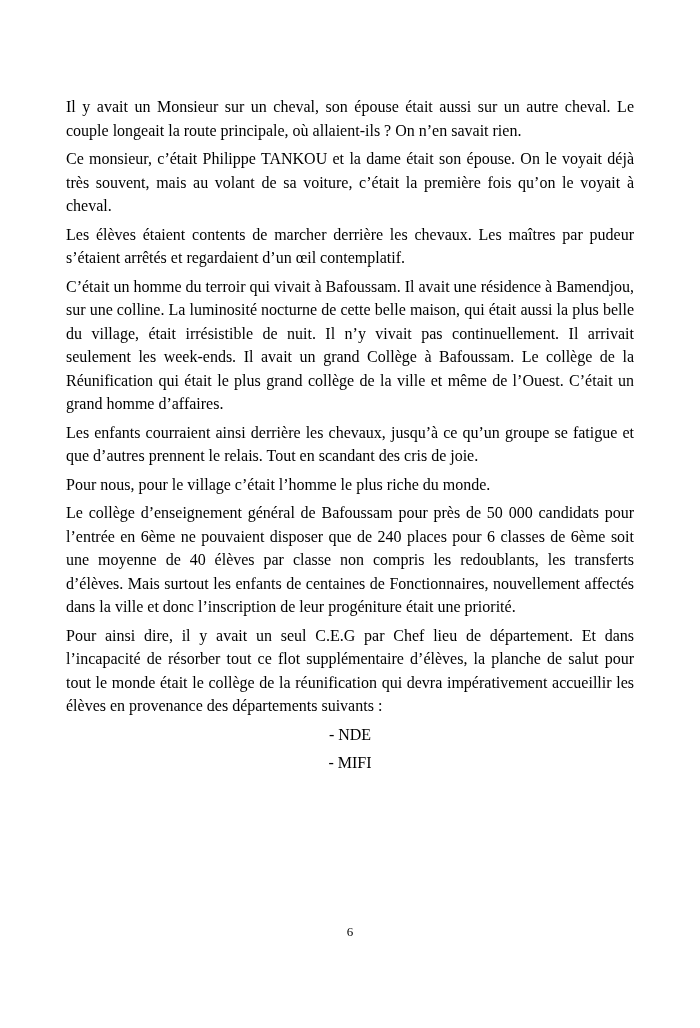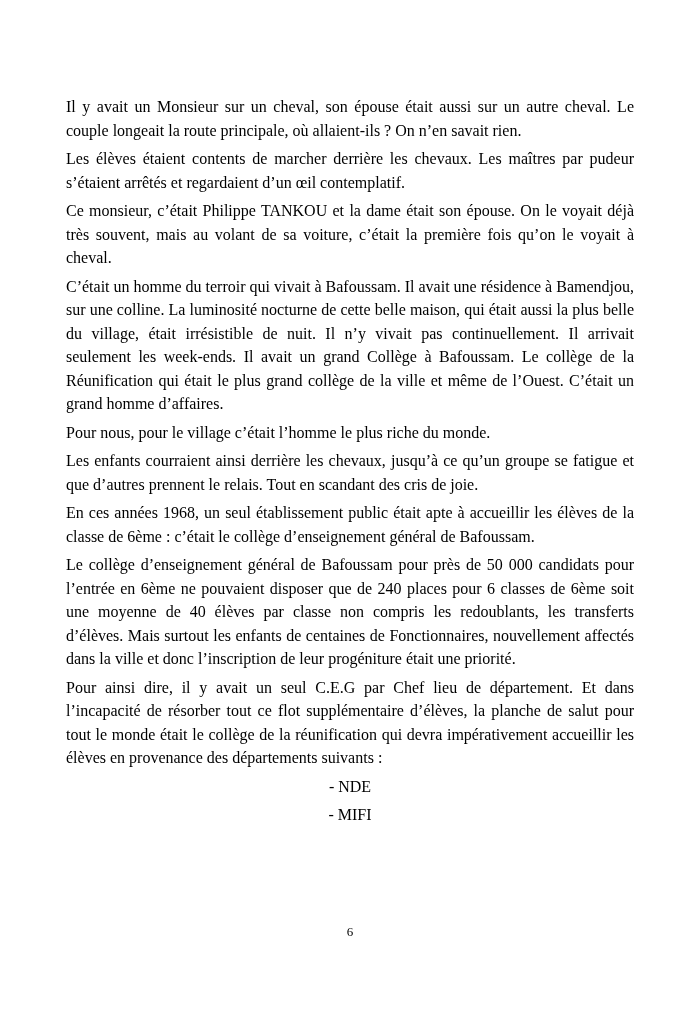--- a/index.html
+++ b/index.html
@@ -45,25 +45,24 @@
     line-height: 15px;
     color: #000000;
   }
 </style>
 </head>
 <body>
 
 <div class="page">
   <div class="content">
     <p>Il y avait un Monsieur sur un cheval, son épouse était aussi sur un autre cheval. Le couple longeait la route principale, où allaient-ils&nbsp;? On n’en savait rien.</p>
+    <p>Ce monsieur, c’était Philippe TANKOU et la dame était son épouse. On le voyait déjà très souvent, mais au volant de sa voiture, c’était la première fois qu’on le voyait à cheval.</p>
     <p>Les élèves étaient contents de marcher derrière les chevaux. Les maîtres par pudeur s’étaient arrêtés et regardaient d’un œil contemplatif.</p>
-    <p>Ce monsieur, c’était Philippe TANKOU et la dame était son épouse. On le voyait déjà très souvent, mais au volant de sa voiture, c’était la première fois qu’on le voyait à cheval.</p>
     <p>C’était un homme du terroir qui vivait à Bafoussam. Il avait une résidence à Bamendjou, sur une colline. La luminosité nocturne de cette belle maison, qui était aussi la plus belle du village, était irrésistible de nuit. Il n’y vivait pas continuellement. Il arrivait seulement les week-ends. Il avait un grand Collège à Bafoussam. Le collège de la Réunification qui était le plus grand collège de la ville et même de l’Ouest. C’était un grand homme d’affaires.</p>
+    <p>Les enfants courraient ainsi derrière les chevaux, jusqu’à ce qu’un groupe se fatigue et que d’autres prennent le relais. Tout en scandant des cris de joie.</p>
     <p>Pour nous, pour le village c’était l’homme le plus riche du monde.</p>
-    <p>Les enfants courraient ainsi derrière les chevaux, jusqu’à ce qu’un groupe se fatigue et que d’autres prennent le relais. Tout en scandant des cris de joie.</p>
-    <p>En ces années 1968, un seul établissement public était apte à accueillir les élèves de la classe de 6ème&nbsp;: c’était le collège d’enseignement général de Bafoussam.</p>
     <p>Le collège d’enseignement général de Bafoussam pour près de 50&nbsp;000 candidats pour l’entrée en 6ème ne pouvaient disposer que de 240 places pour 6 classes de 6ème soit une moyenne de 40 élèves par classe non compris les redoublants, les transferts d’élèves. Mais surtout les enfants de centaines de Fonctionnaires, nouvellement affectés dans la ville et donc l’inscription de leur progéniture était une priorité.</p>
     <p>Pour ainsi dire, il y avait un seul C.E.G par Chef lieu de département. Et dans l’incapacité de résorber tout ce flot supplémentaire d’élèves, la planche de salut pour tout le monde était le collège de la réunification qui devra impérativement accueillir les élèves en provenance des départements suivants&nbsp;:</p>
     <p class="list-line">- NDE</p>
     <p class="list-line">- MIFI</p>
   </div>
   <div class="page-number">6</div>
 </div>
 
 </body></html>

